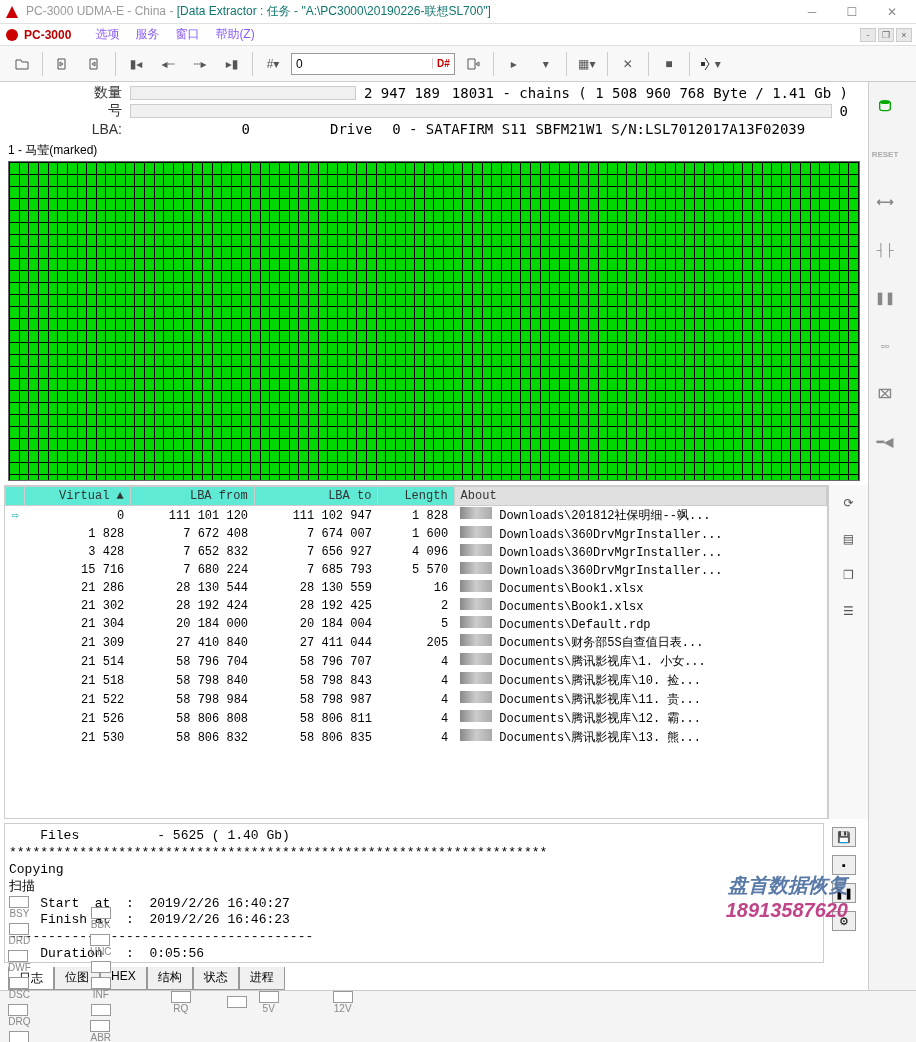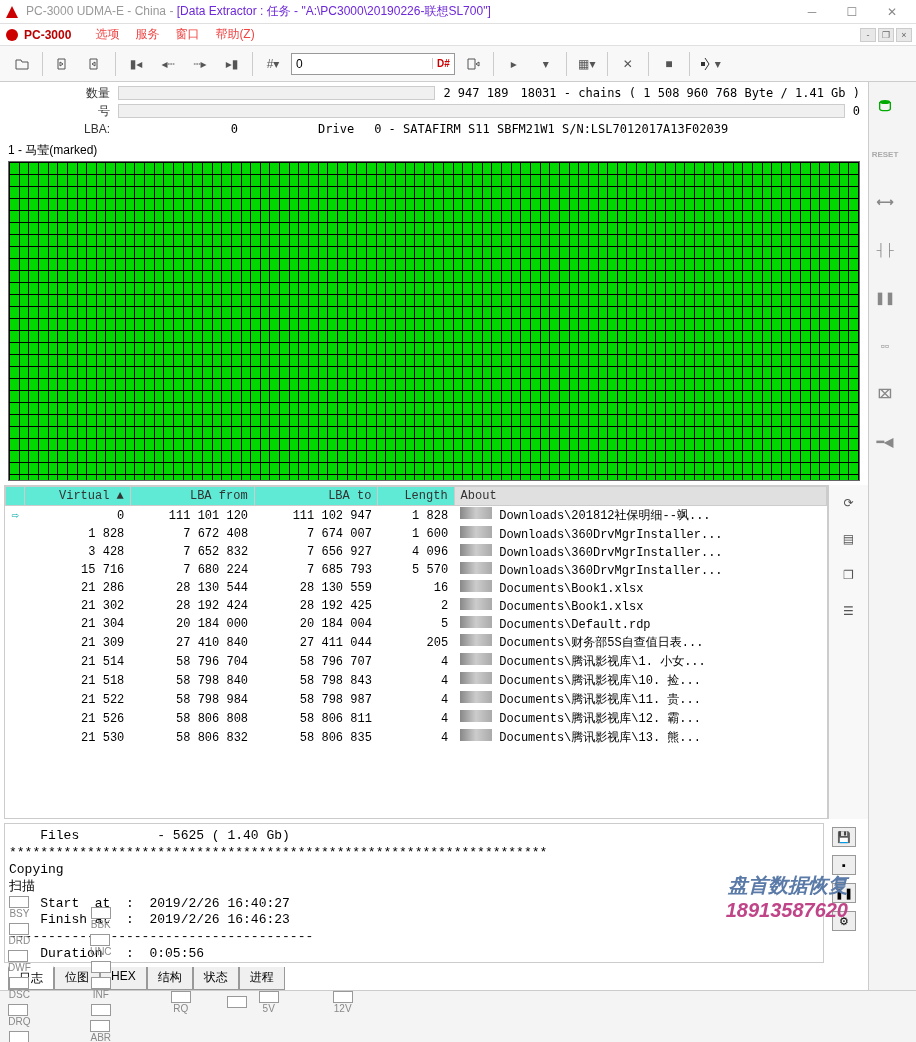--- a/index.html
+++ b/index.html
@@ -1,39 +1,39 @@
 <!DOCTYPE html>
 <html><head>
 <meta charset="utf-8">
 <style>
 * { margin: 0; padding: 0; box-sizing: border-box; }
 body { font-family: "Microsoft YaHei", Tahoma, sans-serif; font-size: 12px; background: #fff; width: 916px; height: 1042px; overflow: hidden; position: relative; }
 .title-bar { height: 24px; background: #fff; border-bottom: 1px solid #e0e0e0; display: flex; align-items: center; padding: 0 4px; }
 .title-bar .icon { width: 16px; height: 16px; margin-right: 6px; }
 .title-bar .title { flex: 1; color: #999; font-size: 12px; }
-.title-bar .title .dark { color: #6d28d9; }
+.title-bar .title .dark { color: #0f766e; }
 .win-btns { display: flex; }
 .win-btn { width: 40px; height: 24px; display: flex; align-items: center; justify-content: center; color: #888; }
 .menu-bar { height: 22px; display: flex; align-items: center; padding: 0 4px; background: #fff; border-bottom: 1px solid #e0e0e0; }
 .menu-bar .app-icon { width: 16px; height: 16px; margin-right: 4px; }
 .menu-bar .app-name { color: #b00; font-weight: bold; margin-right: 16px; }
-.menu-item { padding: 0 8px; color: #ef4444; }
+.menu-item { padding: 0 8px; color: #8b5cf6; }
 .mdi-btns { margin-left: auto; display: flex; gap: 2px; }
 .mdi-btn { width: 16px; height: 14px; background: #e8e8e8; border: 1px solid #ccc; font-size: 9px; display: flex; align-items: center; justify-content: center; color: #666; }
 .toolbar { height: 36px; border-bottom: 1px solid #ccc; display: flex; align-items: center; padding: 2px 8px; gap: 4px; background: #f8f8f8; }
 .tb-btn { width: 28px; height: 28px; display: flex; align-items: center; justify-content: center; border: 1px solid transparent; color: #555; }
 .tb-sep { width: 1px; height: 24px; background: #ccc; margin: 0 2px; }
 .tb-input-wrap { display: flex; align-items: center; border: 1px solid #999; height: 22px; background: #fff; }
 .tb-input { border: none; width: 140px; padding: 0 4px; font-size: 12px; outline: none; }
 .tb-input-badge { font-size: 10px; color: #c00; padding: 0 4px; font-weight: bold; border-left: 1px solid #ccc; }
 .main-area { display: flex; height: calc(100% - 24px - 22px - 36px - 52px); }
 .content { flex: 1; display: flex; flex-direction: column; overflow: hidden; }
 .right-sidebar { width: 48px; border-left: 1px solid #ccc; background: #f4f4f4; display: flex; flex-direction: column; align-items: flex-start; padding-top: 8px; gap: 16px; font-weight: bold; }
 .rs-btn { width: 32px; height: 32px; display: flex; align-items: center; justify-content: center; color: #888; }
-.info-panel { padding: 2px 8px; font-size: 12px; }
+.info-panel { padding: 2px 20px; font-size: 14px; }
 .info-row { display: flex; align-items: center; height: 18px; }
 .info-label { width: 110px; text-align: right; padding-right: 8px; color: #333; }
 .info-val { font-family: monospace; }
 .info-bar { flex: 1; height: 14px; border: 1px solid #ccc; background: #f0f0f0; margin-right: 8px; }
 .map-label { padding: 2px 8px; font-size: 12px; }
 .sector-map { margin: 0 8px; height: 320px; background: #000; position: relative; overflow: hidden; border: 1px solid #666; }
 .sector-map-inner { display: grid; grid-template-columns: repeat(88, 1fr); grid-auto-rows: 11px; gap: 1px; padding: 1px; background: #000; }
 .sector { background: #00d800; }
 .table-wrap { flex: 1; min-height: 200px; display: flex; margin: 4px 0 0 4px; }
 .table-main { flex: 1; overflow: auto; border: 1px solid #ccc; }

